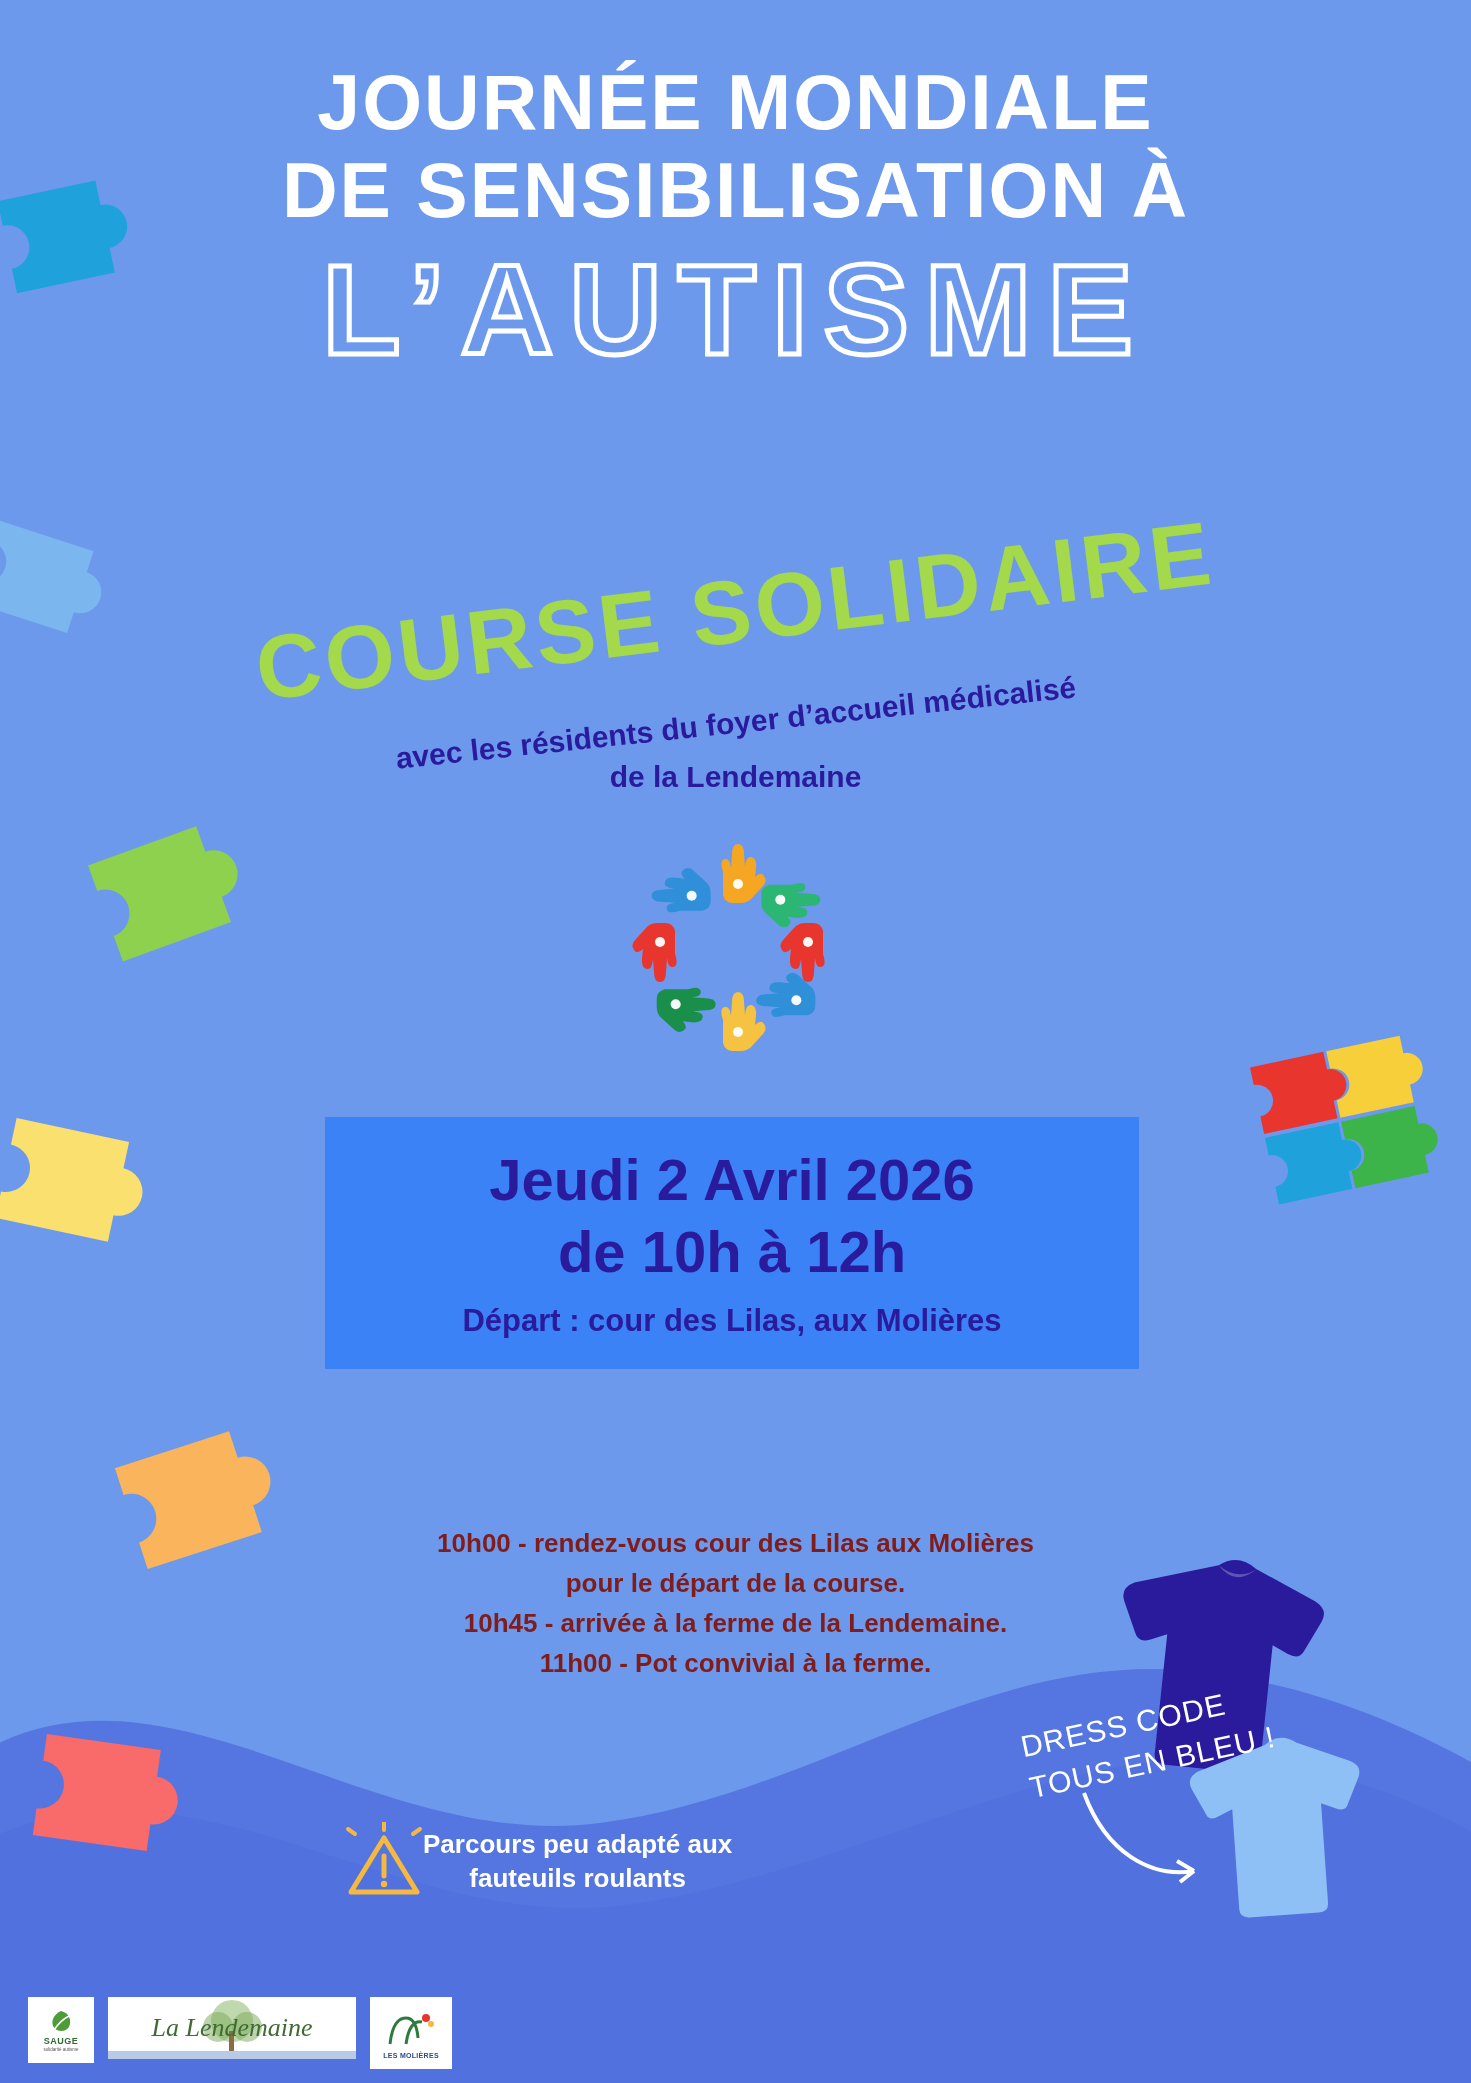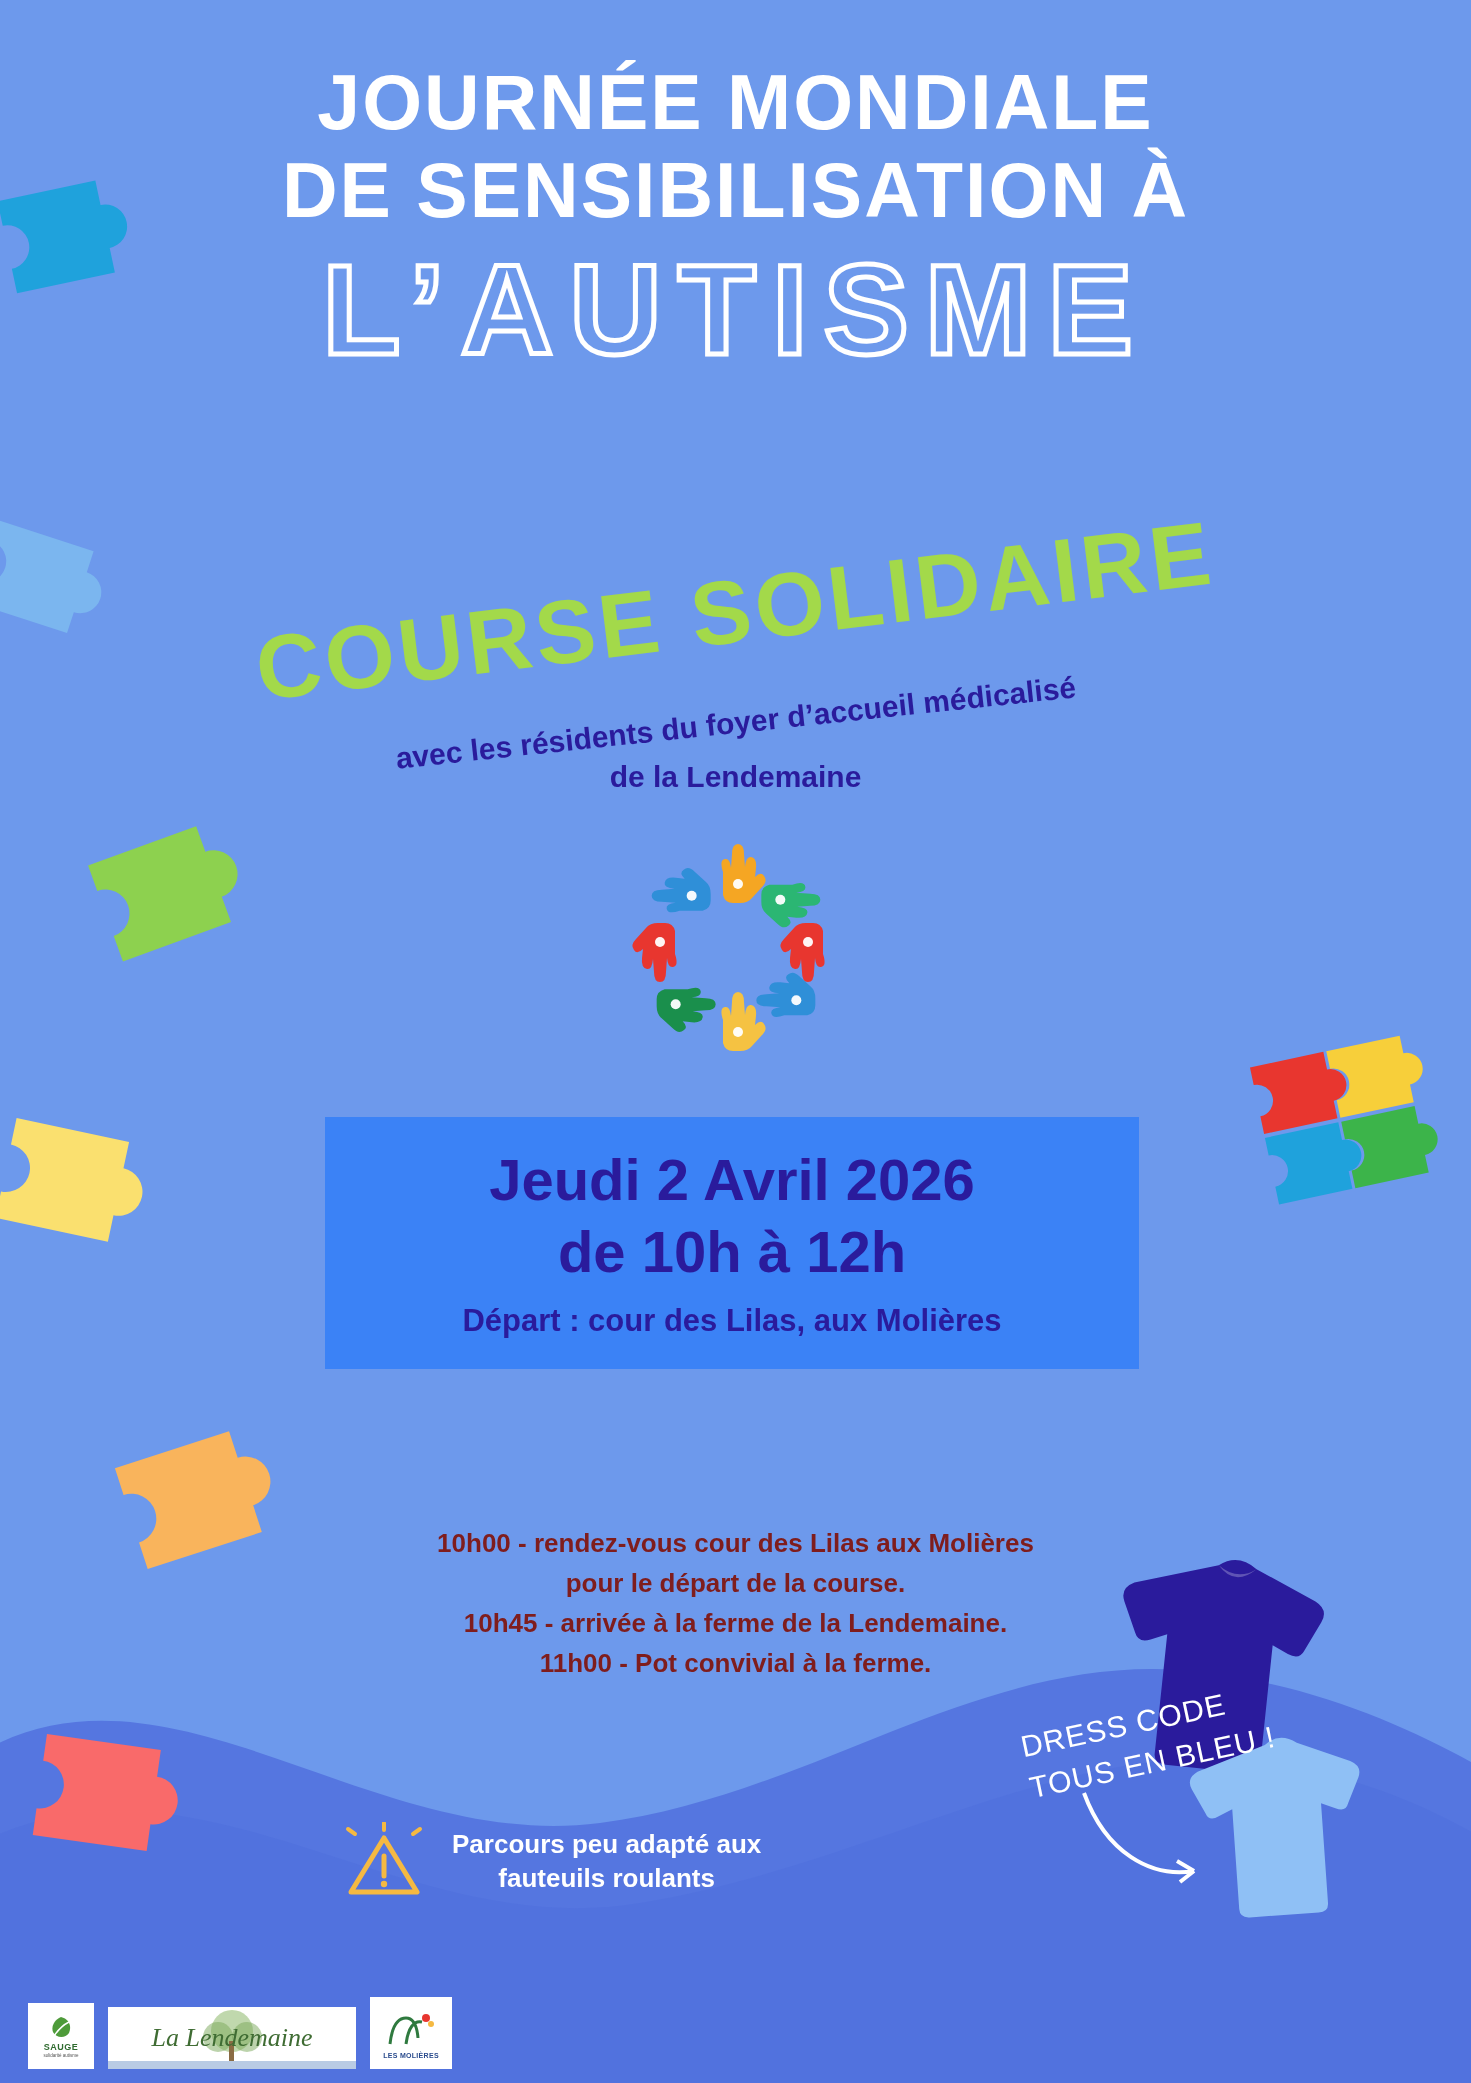--- a/index.html
+++ b/index.html
@@ -199,38 +199,37 @@
   }
 
   
   .warn-wrap {
     position: absolute;
     left: 345px;
     top: 1822px;
     z-index: 7;
     display: flex;
     align-items: center;
-    gap: 29px;
+    gap: 0;
   }
   .warn-text {
     color: #ffffff;
     font-size: 26px;
     font-weight: bold;
     line-height: 34px;
     text-align: center;
   }
 
   
   .logos {
     position: absolute;
     left: 28px;
     bottom: 14px;
     z-index: 8;
     display: flex;
-    align-items: flex-end;
     gap: 14px;
   }
   .logo-box {
     background: #ffffff;
     display: flex;
     align-items: center;
     justify-content: center;
     box-sizing: border-box;
   }
   .logo-sauge {

